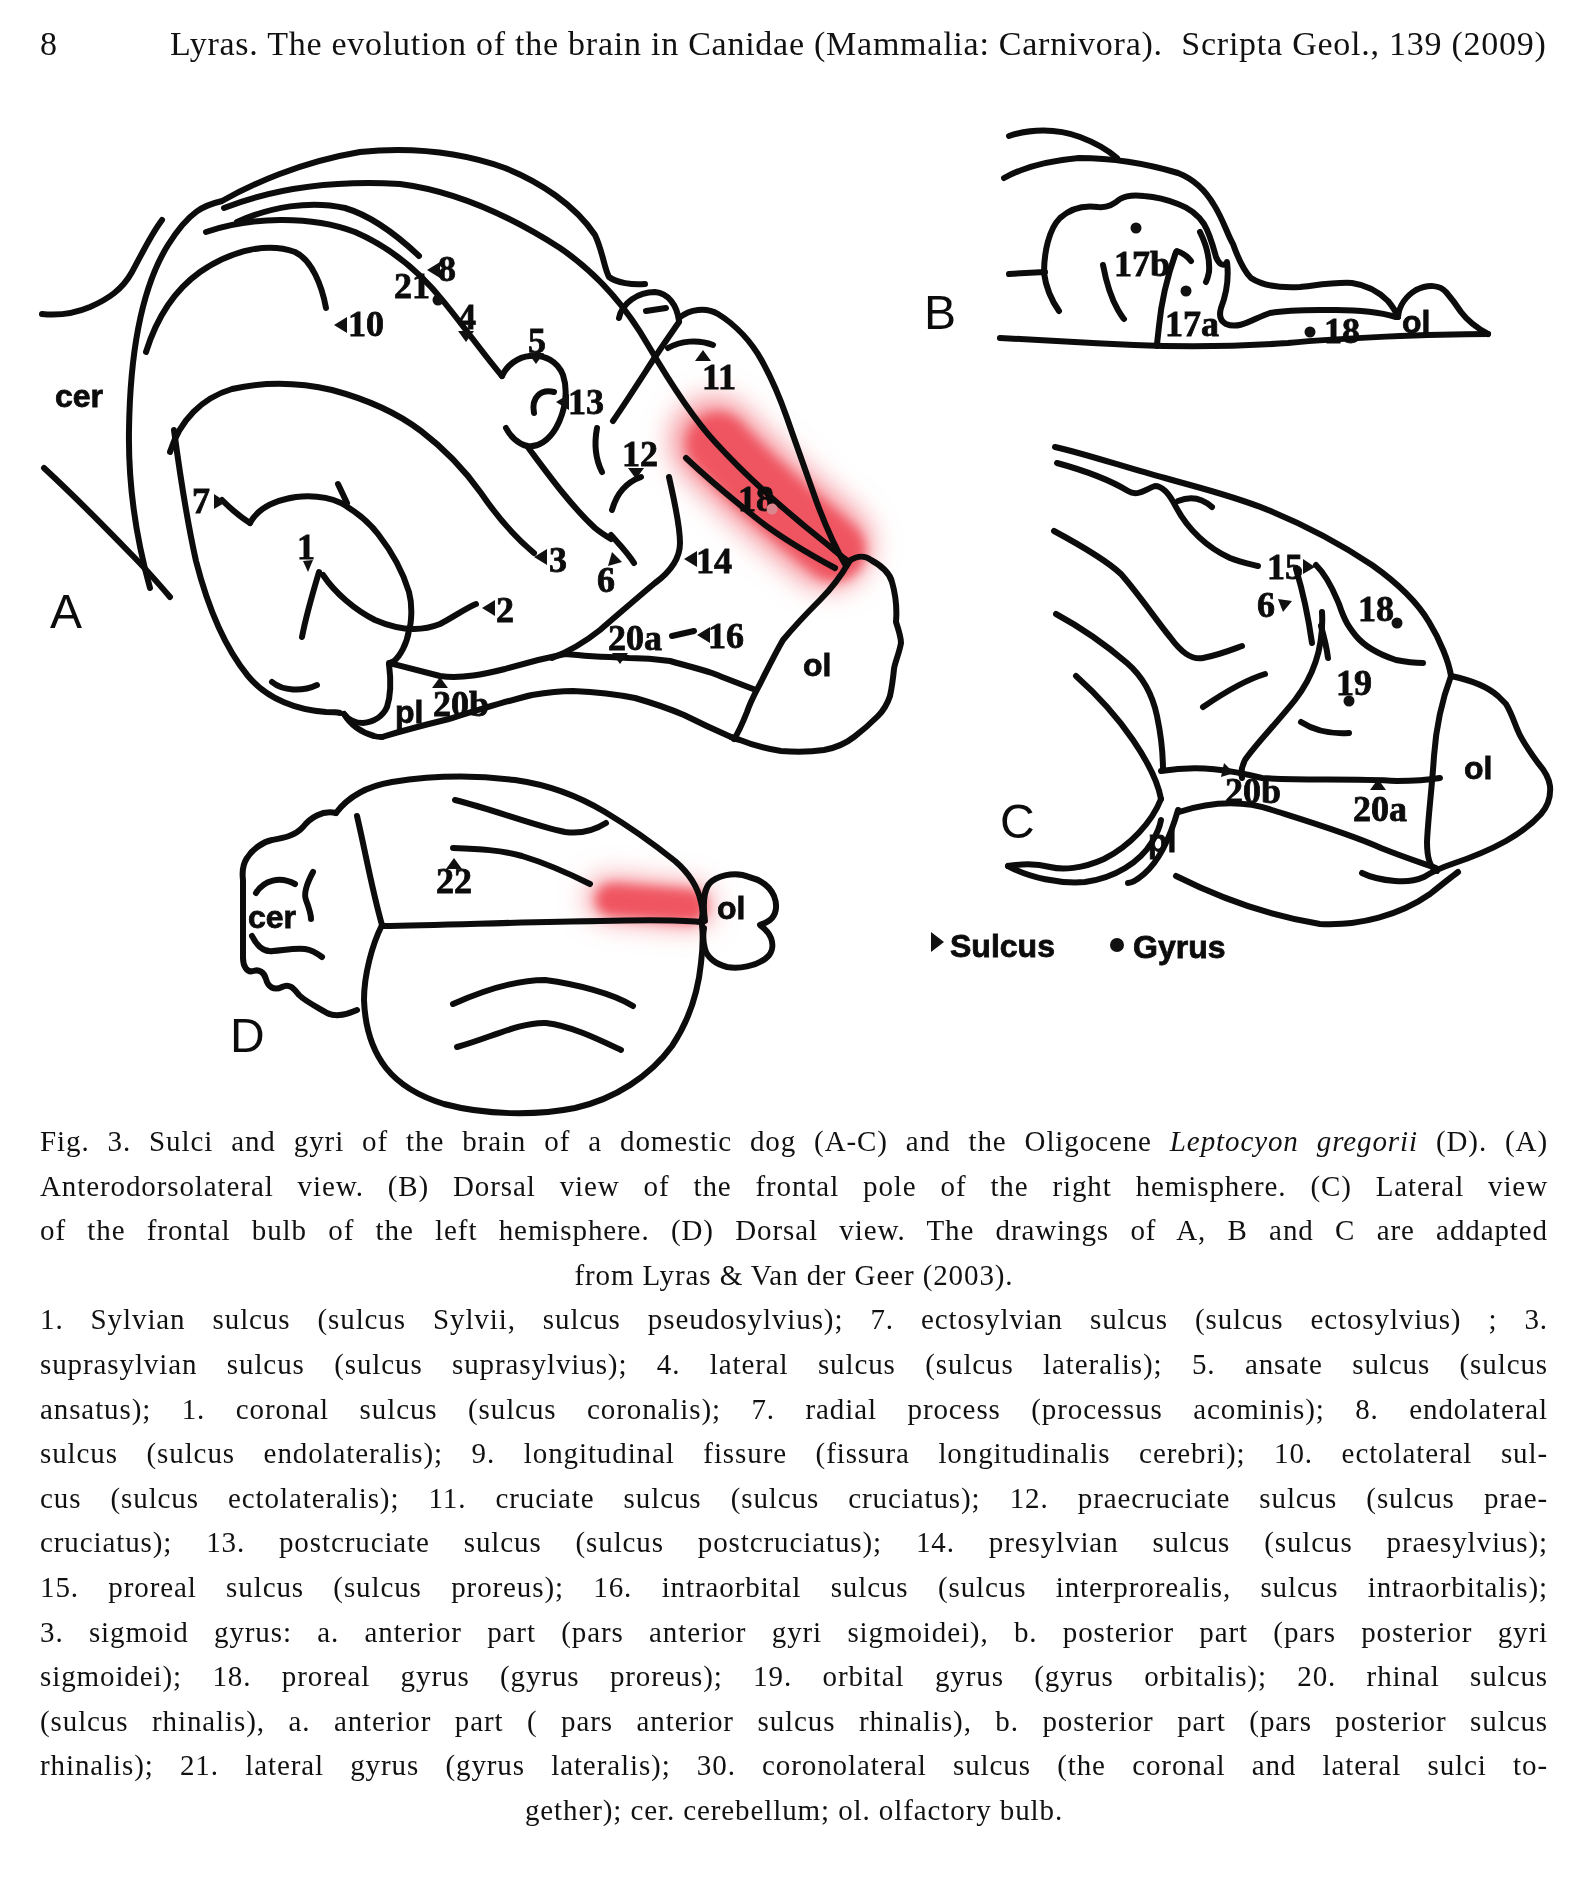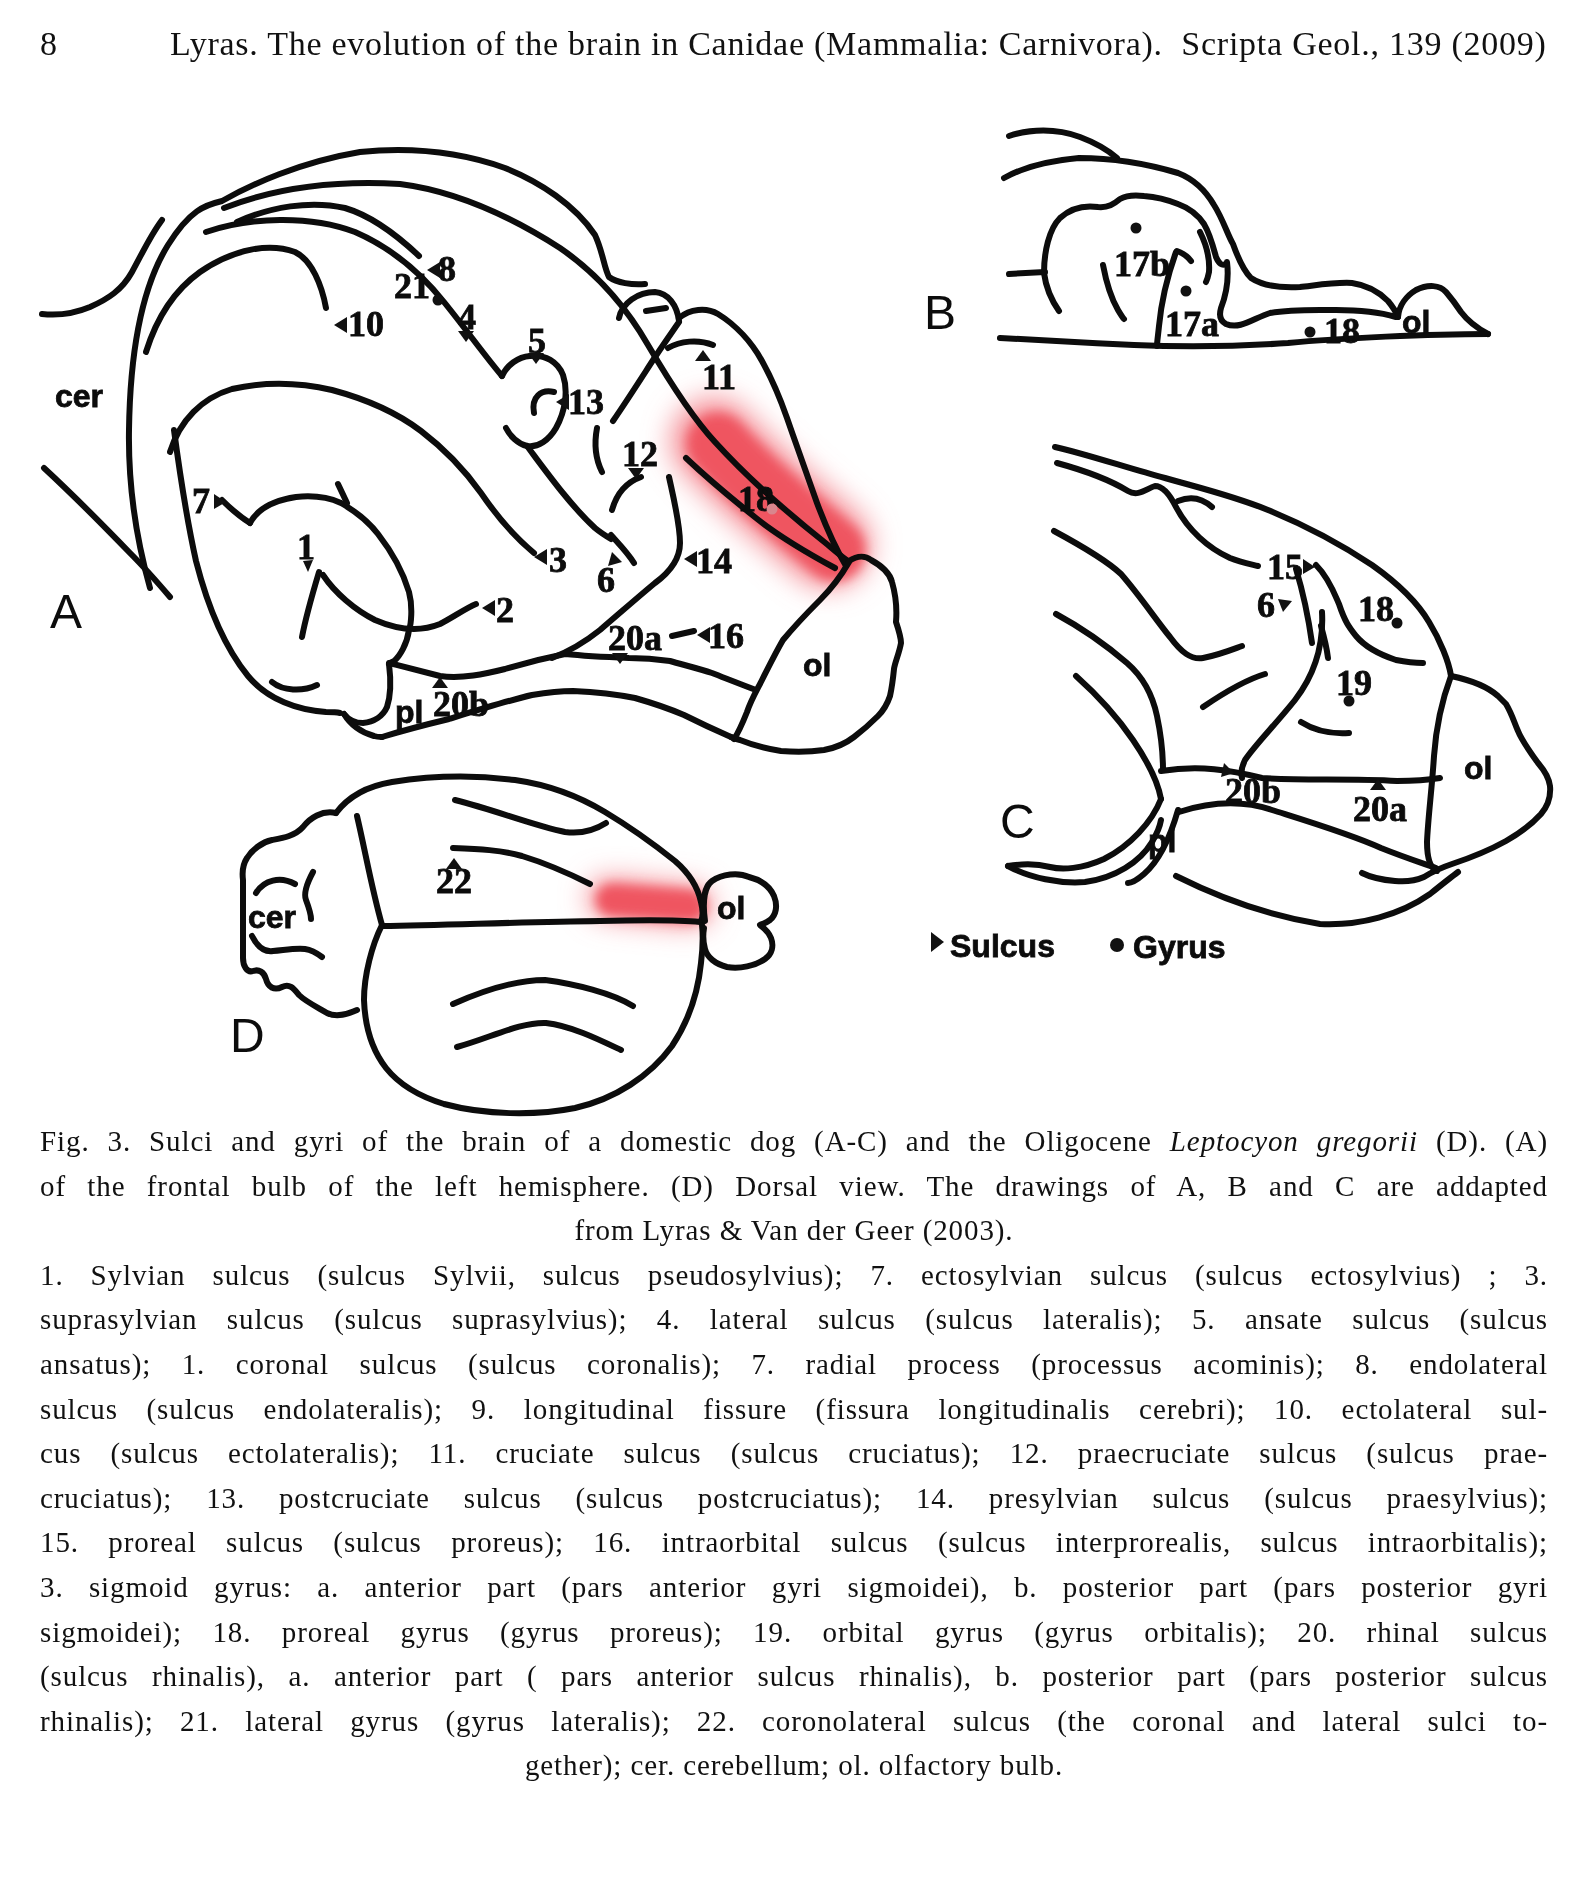--- a/index.html
+++ b/index.html
@@ -267,27 +267,28 @@
 
 <path d="M 931,932 l 0,20 l 13,-10 z"></path>
 <text class="sans" x="950" y="957" font-size="35">Sulcus</text>
 <circle cx="1117" cy="945" r="7"></circle>
 <text class="sans" x="1133" y="958" font-size="35">Gyrus</text>
 </g>
 </svg>
 
 <div id="cap">
 <div class="ln">Fig. 3. Sulci and gyri of the brain of a domestic dog (A-C) and the Oligocene <i>Leptocyon gregorii</i> (D). (A)</div>
+<div class="ln">Anterodorsolateral view. (B) Dorsal view of the frontal pole of the right hemisphere. (C) Lateral view</div>
 <div class="ln">of the frontal bulb of the left hemisphere. (D) Dorsal view. The drawings of A, B and C are addapted</div>
 <div class="lnl">from Lyras &amp; Van der Geer (2003).</div>
 <div class="ln">1. Sylvian sulcus (sulcus Sylvii, sulcus pseudosylvius); 7. ectosylvian sulcus (sulcus ectosylvius) ; 3.</div>
 <div class="ln">suprasylvian sulcus (sulcus suprasylvius); 4. lateral sulcus (sulcus lateralis); 5. ansate sulcus (sulcus</div>
 <div class="ln">ansatus); 1. coronal sulcus (sulcus coronalis); 7. radial process (processus acominis); 8. endolateral</div>
 <div class="ln">sulcus (sulcus endolateralis); 9. longitudinal fissure (fissura longitudinalis cerebri); 10. ectolateral sul-</div>
 <div class="ln">cus (sulcus ectolateralis); 11. cruciate sulcus (sulcus cruciatus); 12. praecruciate sulcus (sulcus prae-</div>
 <div class="ln">cruciatus); 13. postcruciate sulcus (sulcus postcruciatus); 14. presylvian sulcus (sulcus praesylvius);</div>
 <div class="ln">15. proreal sulcus (sulcus proreus); 16. intraorbital sulcus (sulcus interprorealis, sulcus intraorbitalis);</div>
 <div class="ln">3. sigmoid gyrus: a. anterior part (pars anterior gyri sigmoidei), b. posterior part (pars posterior gyri</div>
 <div class="ln">sigmoidei); 18. proreal gyrus (gyrus proreus); 19. orbital gyrus (gyrus orbitalis); 20. rhinal sulcus</div>
 <div class="ln">(sulcus rhinalis), a. anterior part ( pars anterior sulcus rhinalis), b. posterior part (pars posterior sulcus</div>
-<div class="ln">rhinalis); 21. lateral gyrus (gyrus lateralis); 22. coronolateral sulcus (the coronal and lateral sulci to-</div>
+<div class="ln">rhinalis); 21. lateral gyrus (gyrus lateralis); 30. coronolateral sulcus (the coronal and lateral sulci to-</div>
 <div class="lnl">gether); cer. cerebellum; ol. olfactory bulb.</div>
 </div>
 
 </body></html>

